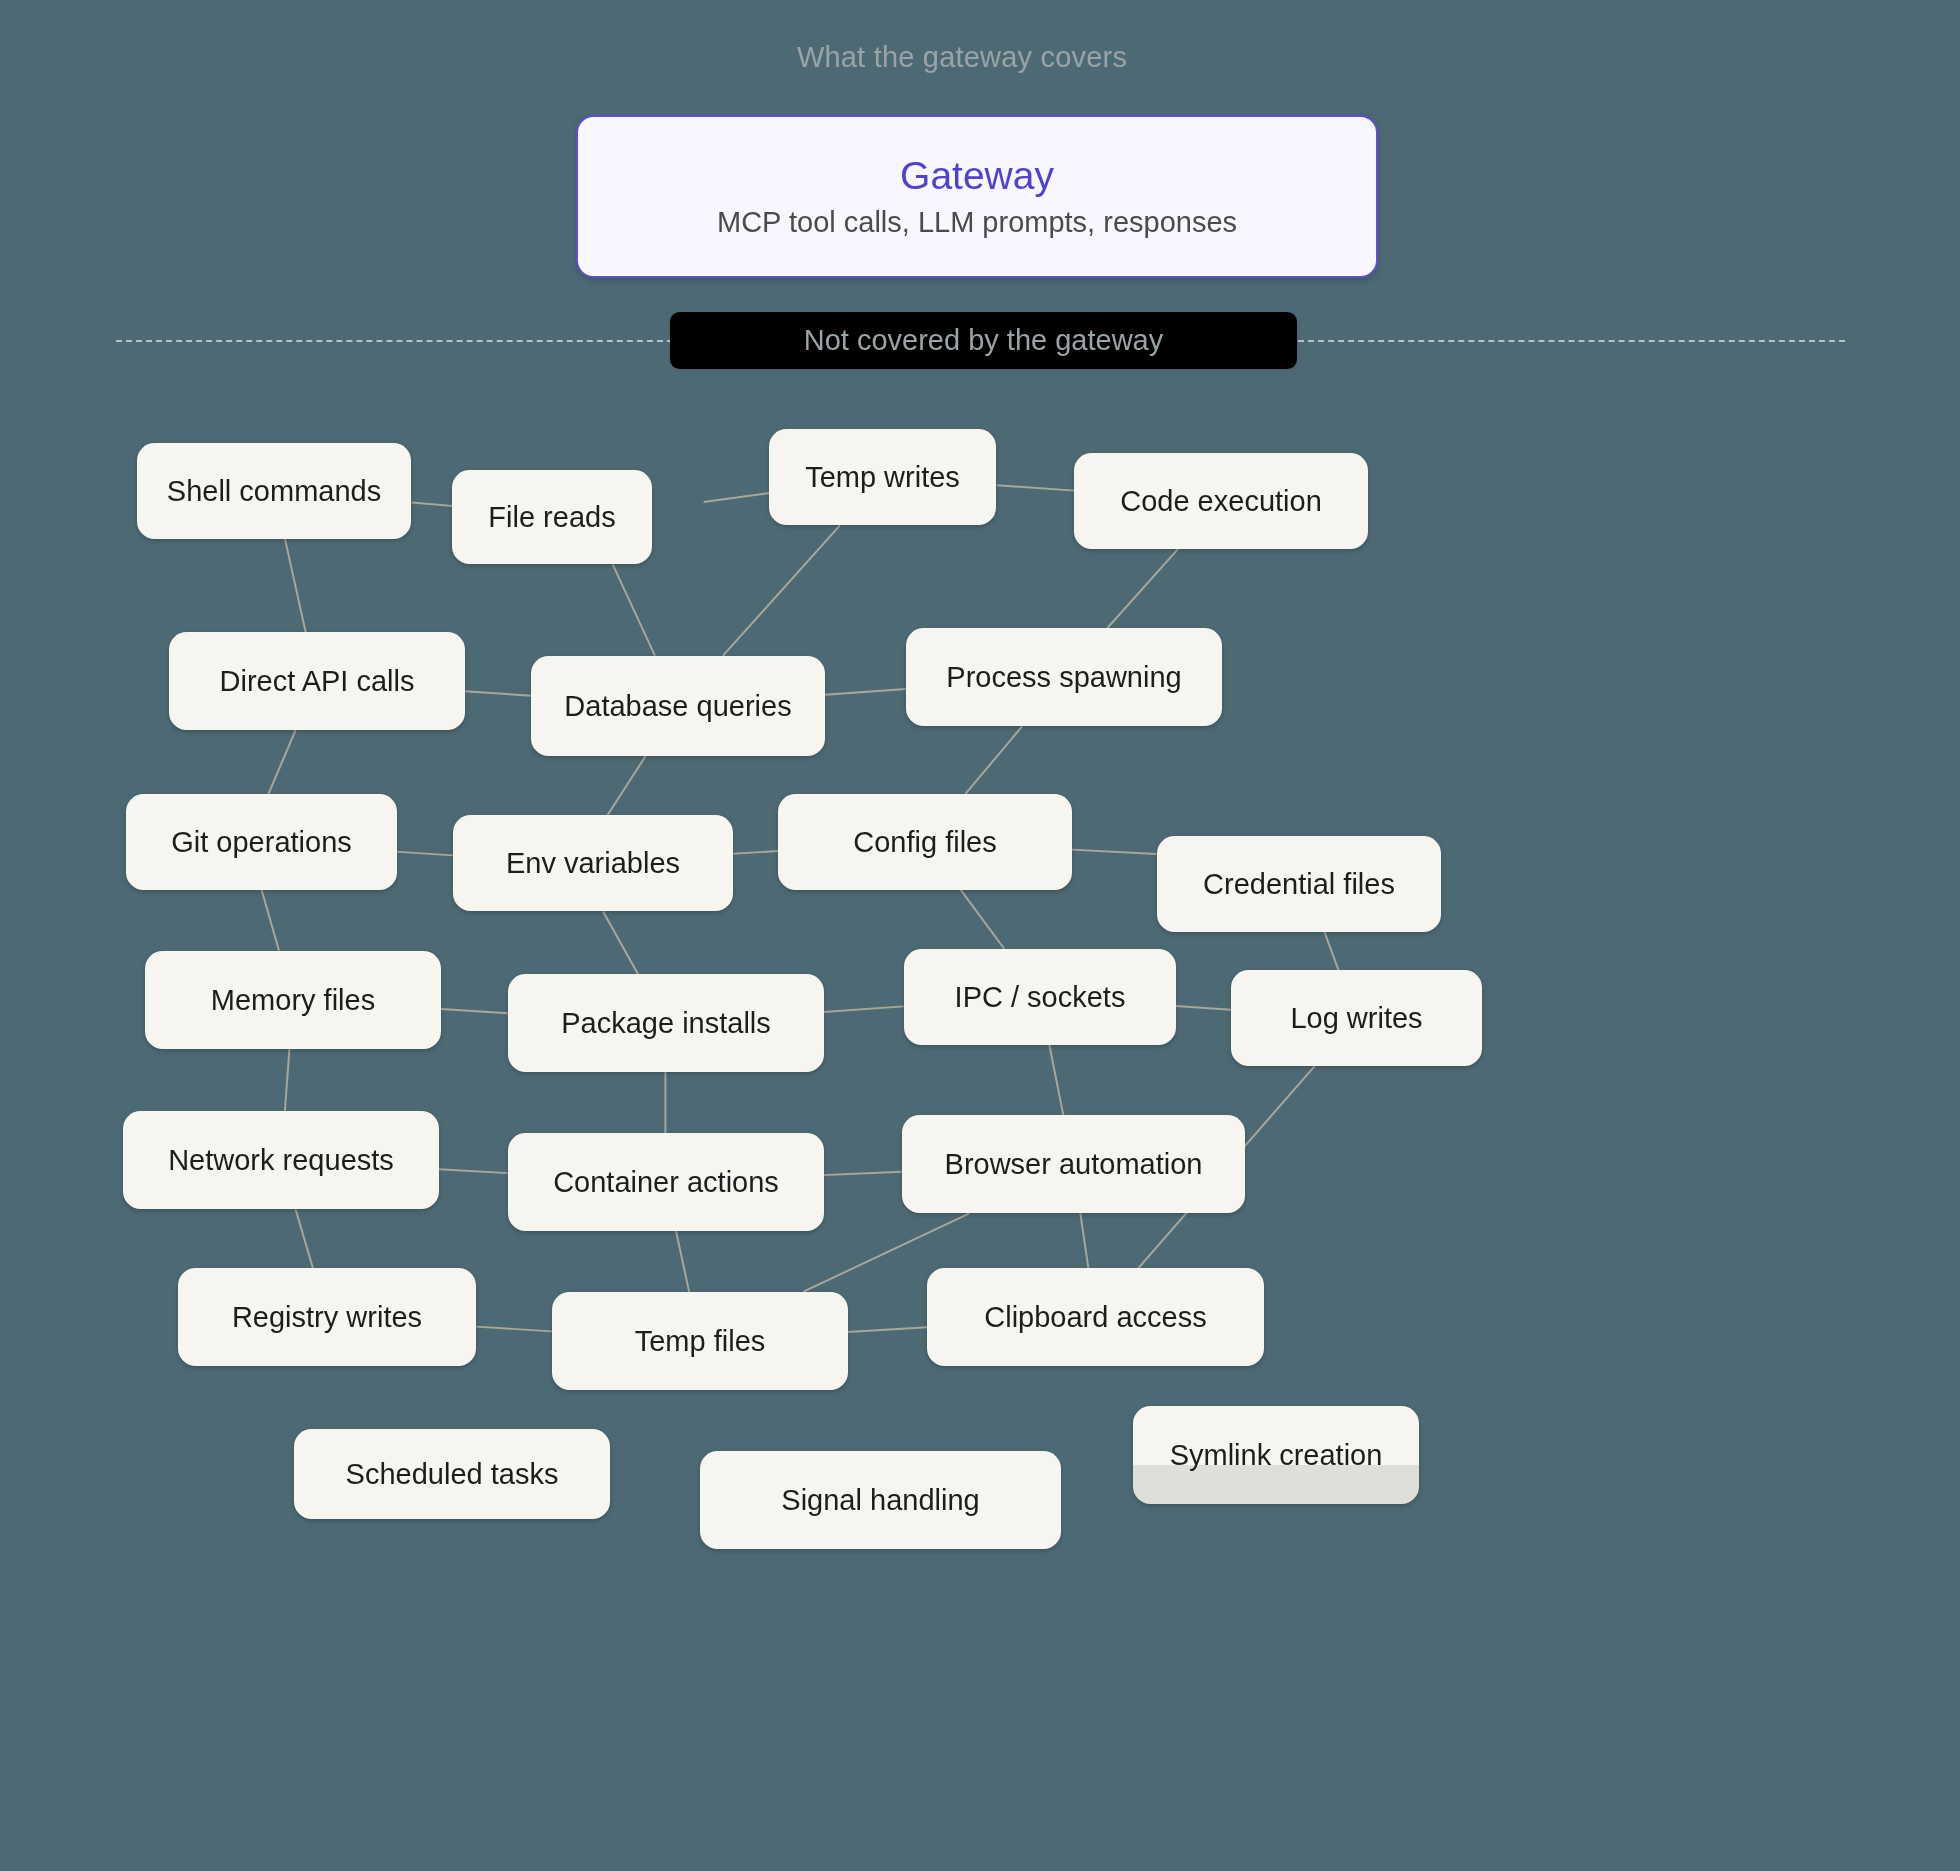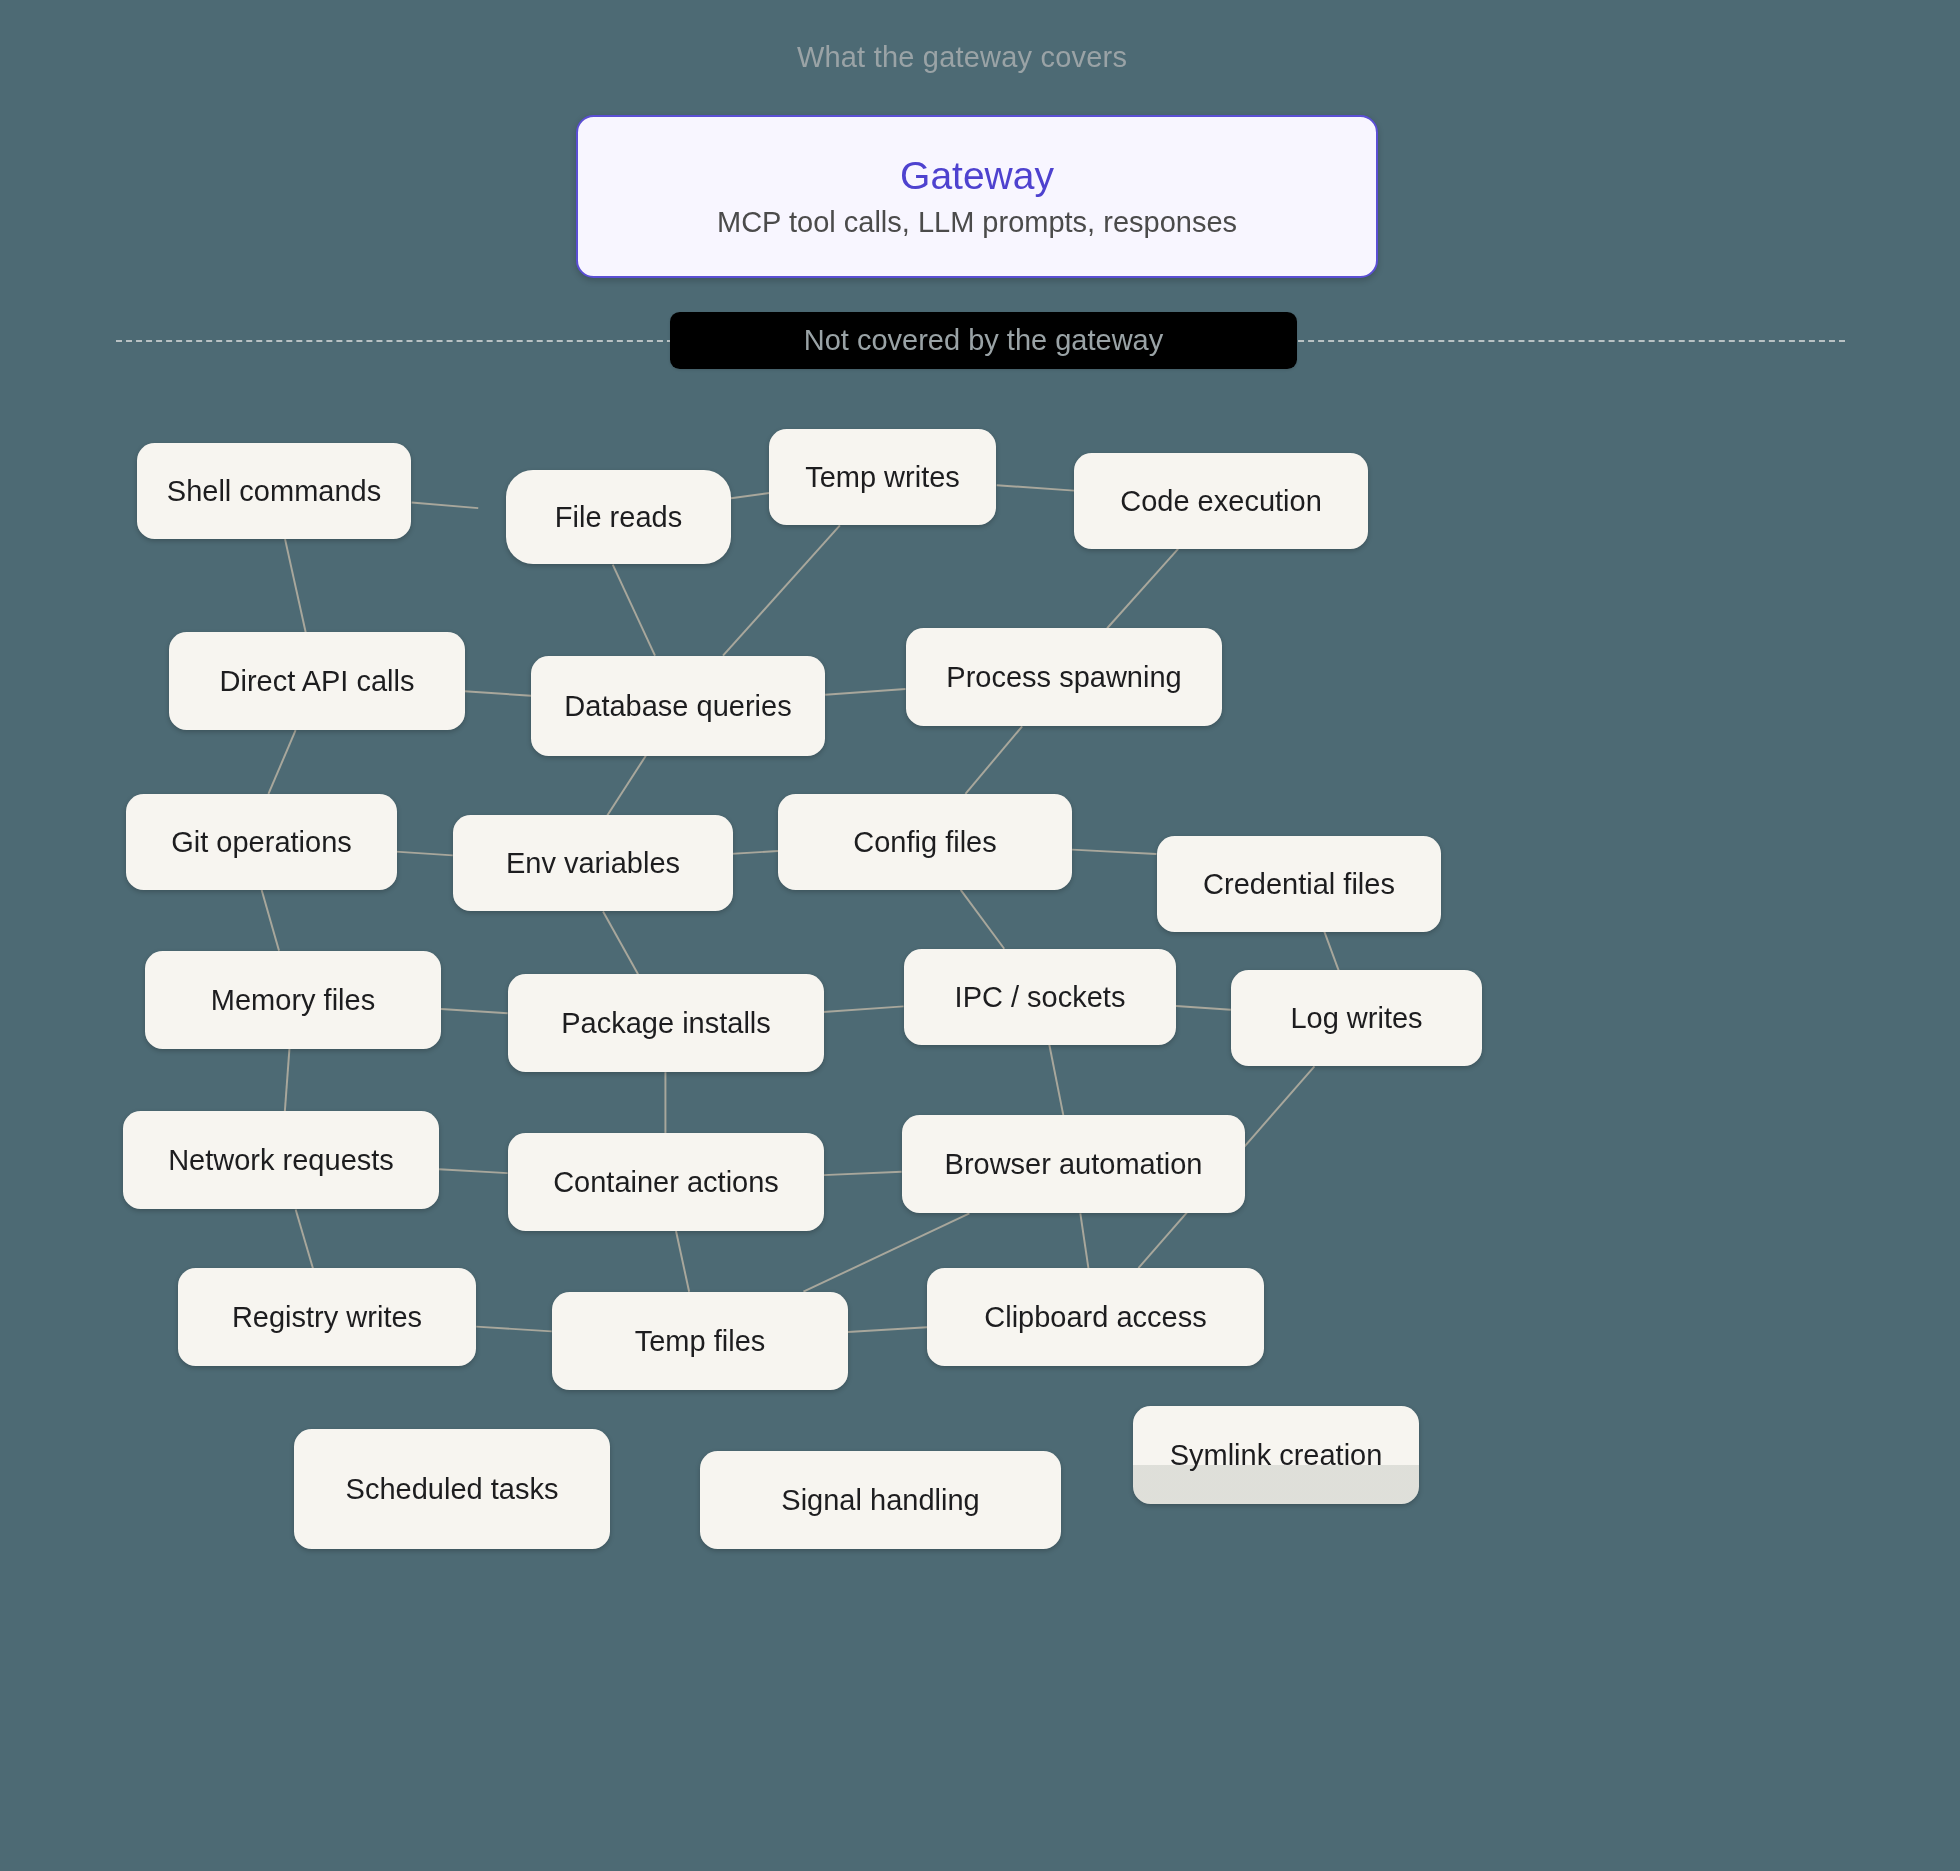--- a/index.html
+++ b/index.html
@@ -153,21 +153,21 @@
     <div class="gateway-sub">MCP tool calls, LLM prompts, responses</div>
   </div>
 
   <div class="divider-line"></div>
   <div class="divider-label">Not covered by the gateway</div>
 
   <div id="node-layer">
       <div class="node" style="left: 137px; top: 443px; width: 274px; height: 96px;">
         <span>Shell commands</span>
       </div>
-      <div class="node" style="left: 506px; top: 470px; width: 225px; height: 94px; border-radius: 27px;">
+      <div class="node" style="left: 452px; top: 470px; width: 200px; height: 94px;">
         <span>File reads</span>
       </div>
       <div class="node" style="left: 769px; top: 429px; width: 227px; height: 96px;">
         <span>Temp writes</span>
       </div>
       <div class="node" style="left: 1074px; top: 453px; width: 294px; height: 96px;">
         <span>Code execution</span>
       </div>
       <div class="node" style="left: 169px; top: 632px; width: 296px; height: 98px;">
         <span>Direct API calls</span>
@@ -213,21 +213,21 @@
       </div>
       <div class="node" style="left: 178px; top: 1268px; width: 298px; height: 98px;">
         <span>Registry writes</span>
       </div>
       <div class="node" style="left: 552px; top: 1292px; width: 296px; height: 98px;">
         <span>Temp files</span>
       </div>
       <div class="node" style="left: 927px; top: 1268px; width: 337px; height: 98px;">
         <span>Clipboard access</span>
       </div>
-      <div class="node" style="left: 294px; top: 1429px; width: 316px; height: 120px;">
+      <div class="node" style="left: 294px; top: 1429px; width: 316px; height: 90px;">
         <span>Scheduled tasks</span>
       </div>
       <div class="node" style="left: 700px; top: 1451px; width: 361px; height: 98px;">
         <span>Signal handling</span>
       </div>
       <div class="node dithered" style="left: 1133px; top: 1406px; width: 286px; height: 98px;">
         <span>Symlink creation</span>
       </div>
     </div>
 

